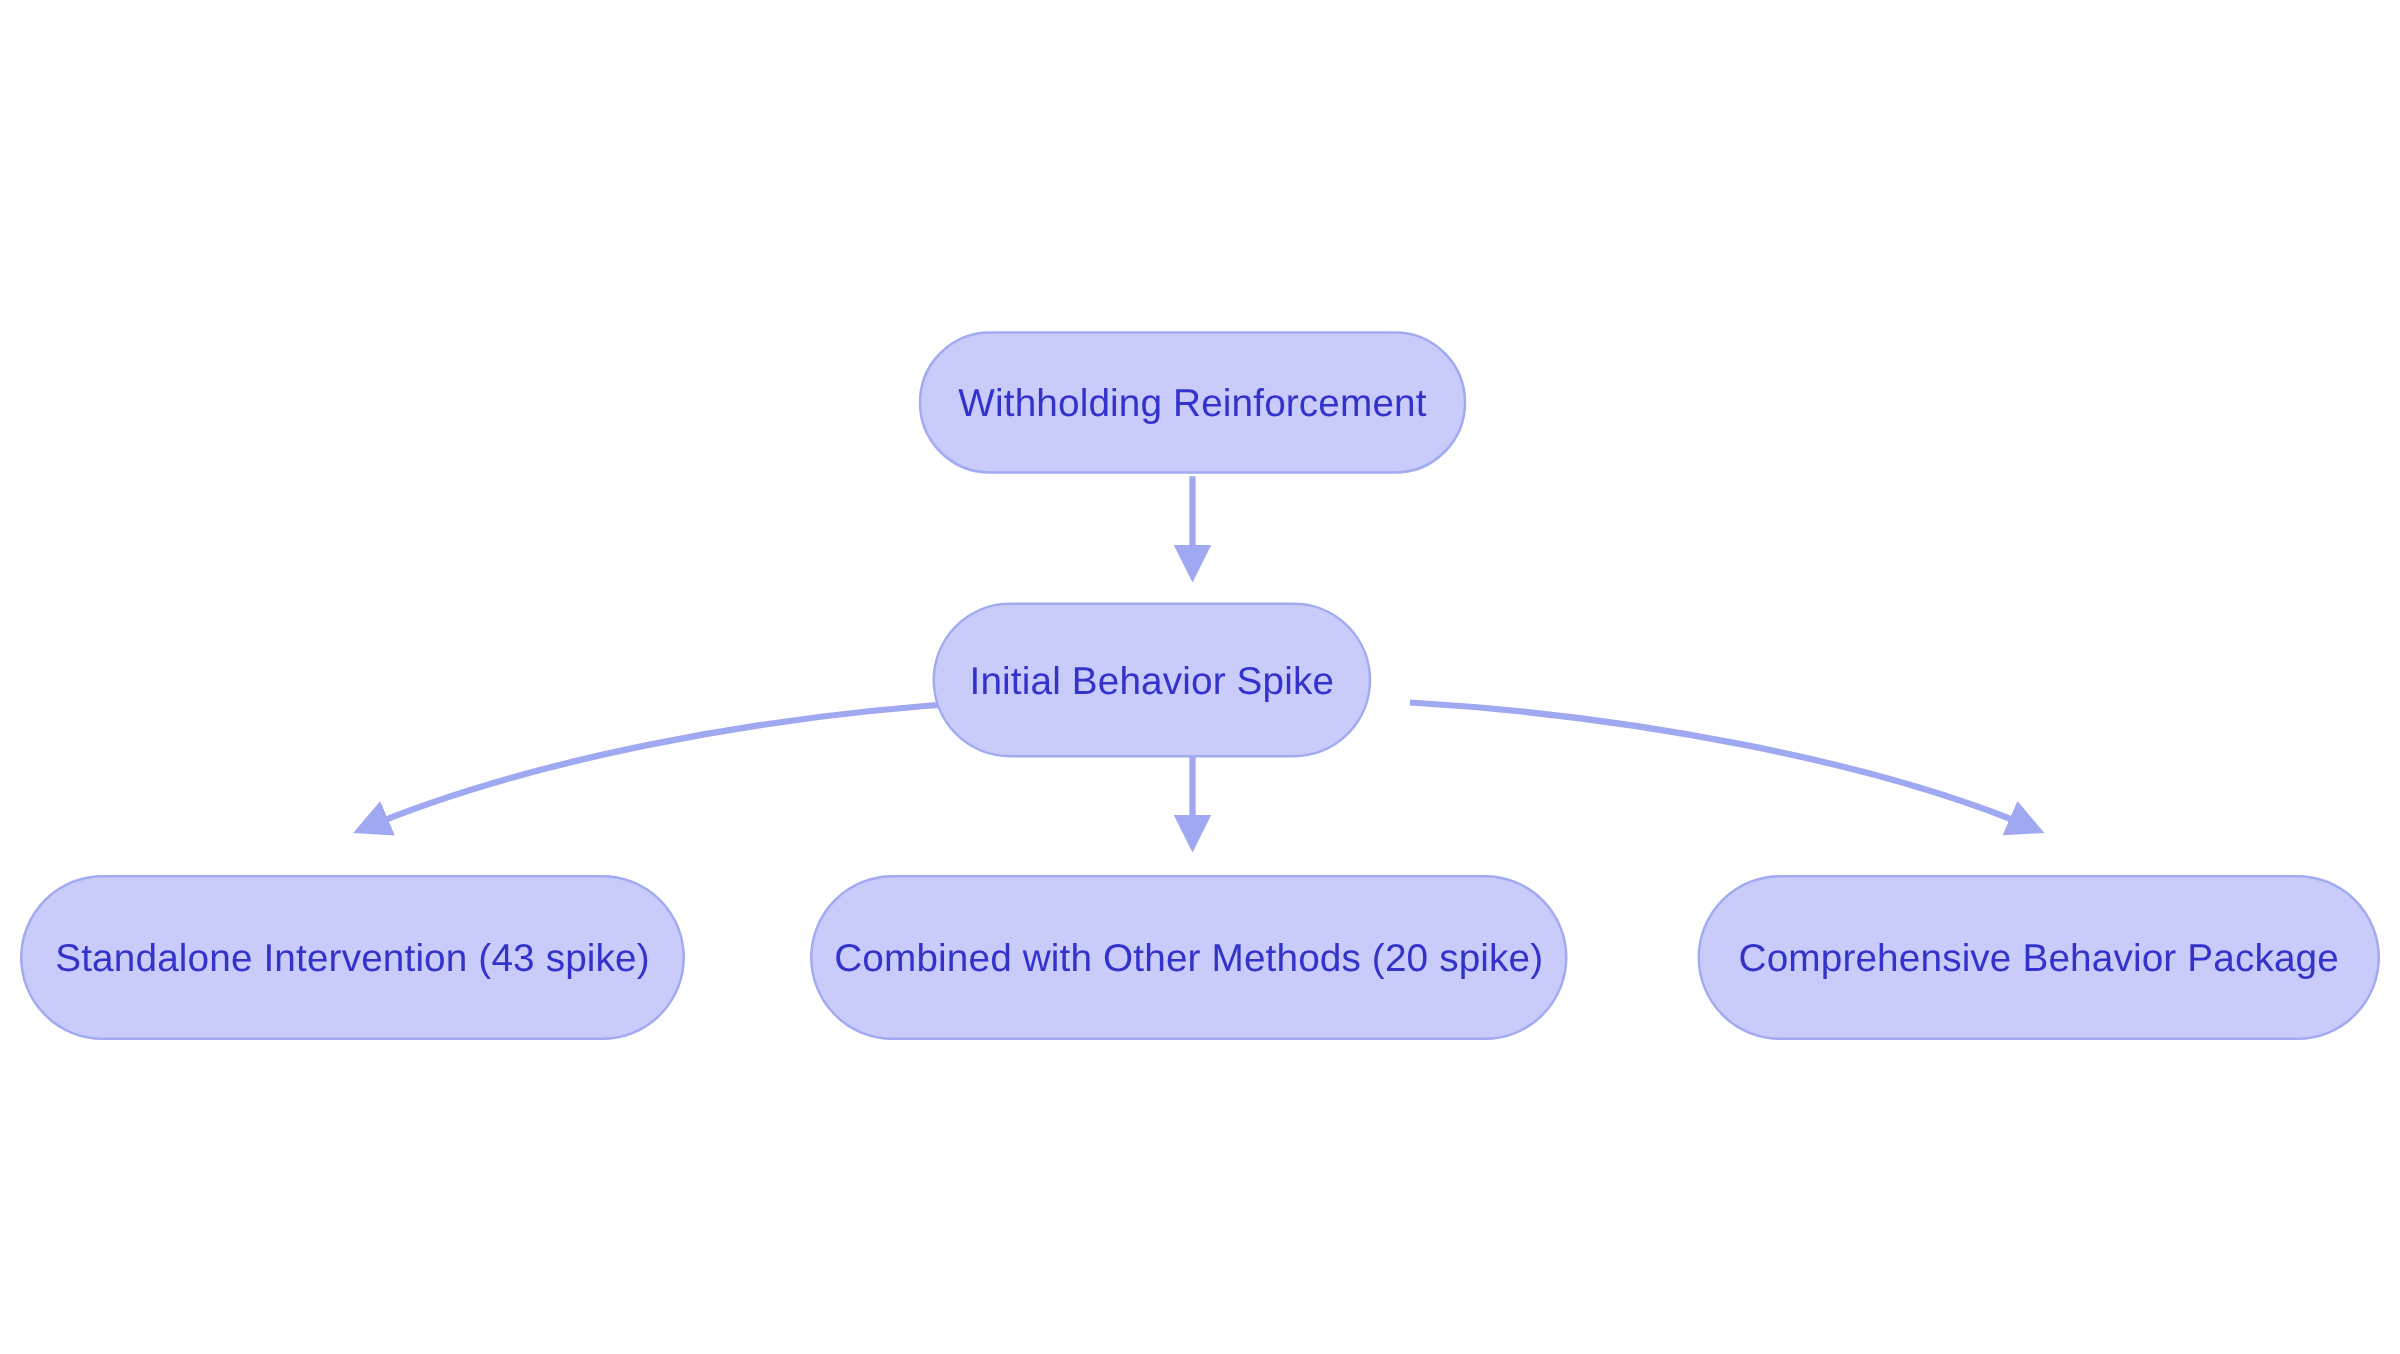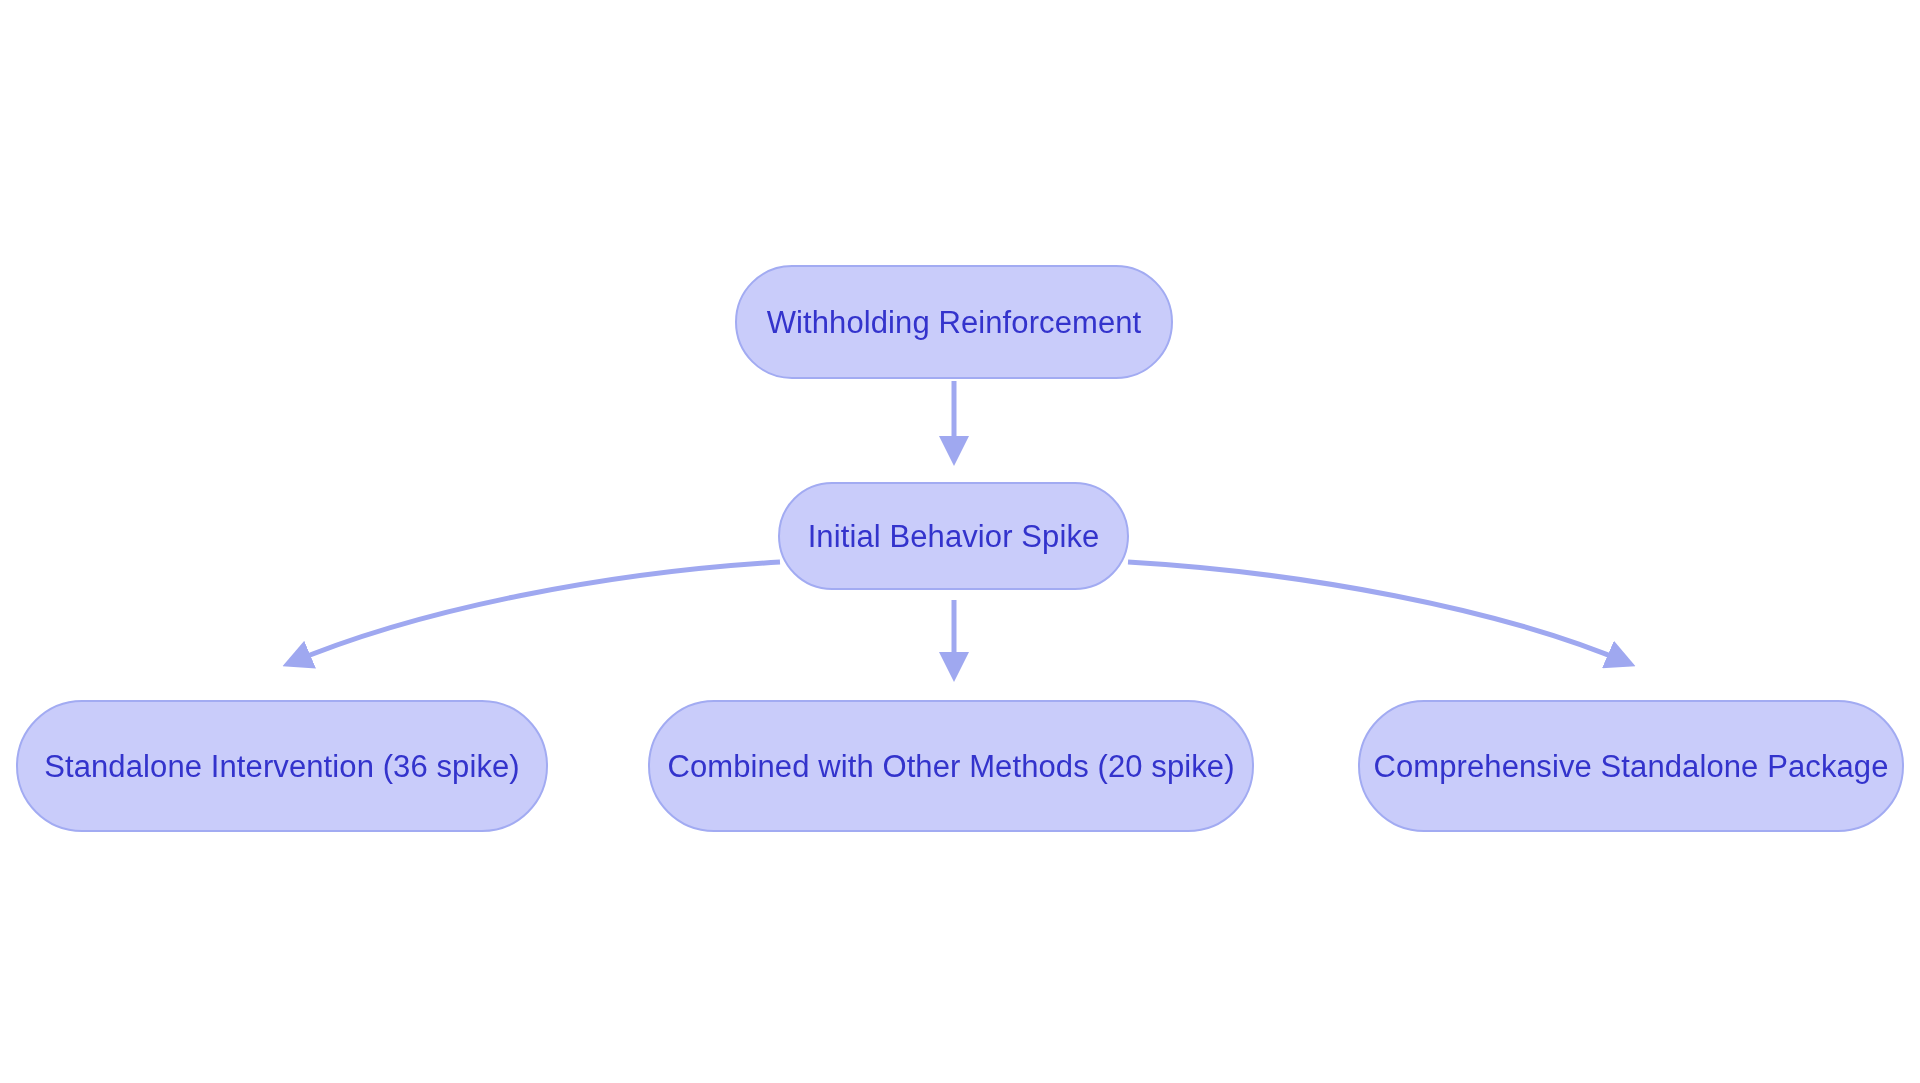--- a/index.html
+++ b/index.html
@@ -42,21 +42,21 @@
     font-weight: 400;
     letter-spacing: 0.1px;
     white-space: nowrap;
   }
   .node-label {
     color: #3333cc;
     line-height: 1;
   }
   
   #node-root      { left: 735px;  top: 265px; width: 438px; height: 114px; }
-  #node-spike     { left: 778px;  top: 482px; width: 351px; height: 108px; }
+  #node-spike     { left: 746px;  top: 482px; width: 351px; height: 124px; }
   #node-standalone{ left: 16px;   top: 700px; width: 532px; height: 132px; }
   #node-combined  { left: 648px;  top: 700px; width: 606px; height: 132px; }
   #node-package   { left: 1358px; top: 700px; width: 546px; height: 132px; }
 </style>
 </head>
 <body>
 
 <div id="flowchart-canvas">
 
   <svg id="edge-layer" viewBox="0 0 1920 1083" width="1920" height="1083" xmlns="http://www.w3.org/2000/svg">
@@ -77,24 +77,24 @@
 
   <div class="node" id="node-root">
     <span class="node-label">Withholding Reinforcement</span>
   </div>
 
   <div class="node" id="node-spike">
     <span class="node-label">Initial Behavior Spike</span>
   </div>
 
   <div class="node" id="node-standalone">
-    <span class="node-label">Standalone Intervention (36 spike)</span>
+    <span class="node-label">Standalone Intervention (43 spike)</span>
   </div>
 
   <div class="node" id="node-combined">
     <span class="node-label">Combined with Other Methods (20 spike)</span>
   </div>
 
   <div class="node" id="node-package">
-    <span class="node-label">Comprehensive Standalone Package</span>
+    <span class="node-label">Comprehensive Behavior Package</span>
   </div>
 
 </div>
 
 </body></html>

